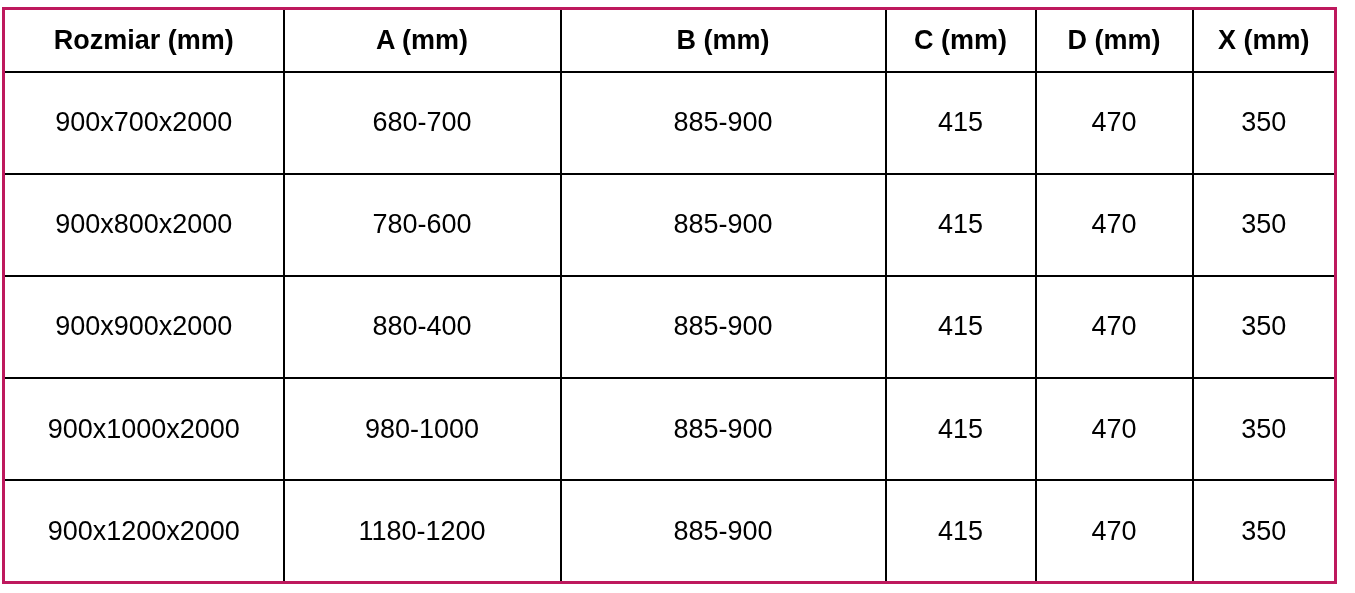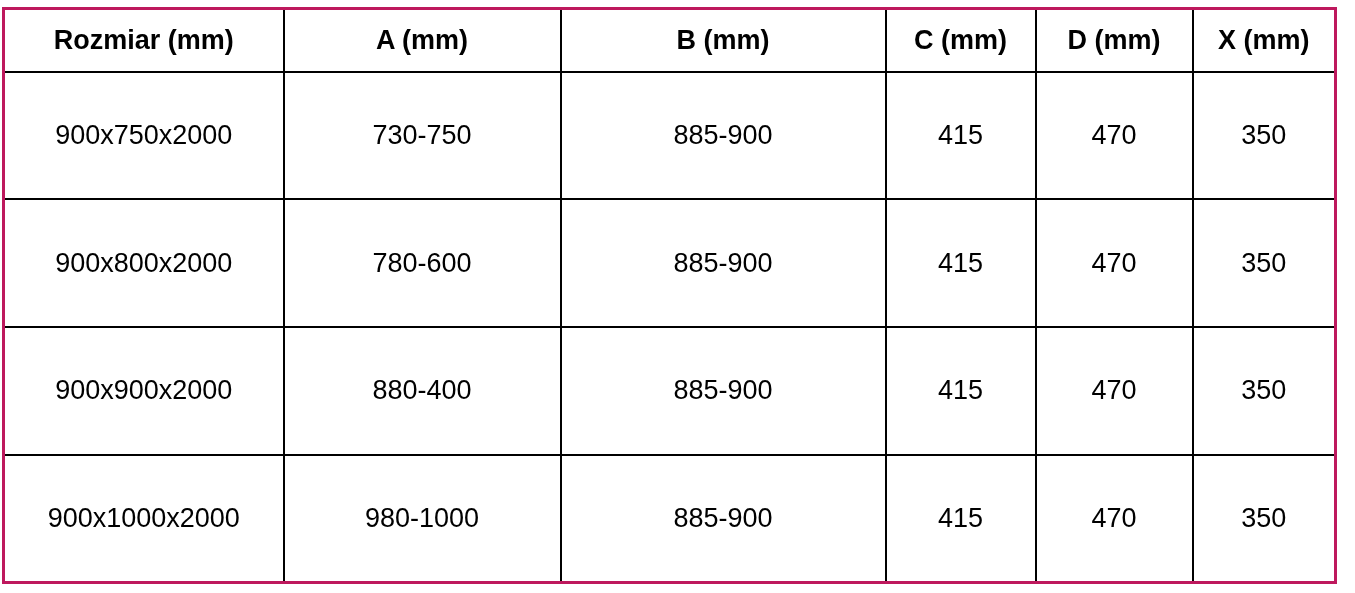--- a/index.html
+++ b/index.html
@@ -66,22 +66,22 @@
         <th>Rozmiar (mm)</th>
         <th>A (mm)</th>
         <th>B (mm)</th>
         <th>C (mm)</th>
         <th>D (mm)</th>
         <th>X (mm)</th>
       </tr>
   </thead>
   <tbody>
       <tr>
-        <td>900x750x2000</td>
-        <td>730-750</td>
+        <td>900x700x2000</td>
+        <td>680-700</td>
         <td>885-900</td>
         <td>415</td>
         <td>470</td>
         <td>350</td>
       </tr>
       <tr>
         <td>900x800x2000</td>
         <td>780-600</td>
         <td>885-900</td>
         <td>415</td>
@@ -97,14 +97,22 @@
         <td>350</td>
       </tr>
       <tr>
         <td>900x1000x2000</td>
         <td>980-1000</td>
         <td>885-900</td>
         <td>415</td>
         <td>470</td>
         <td>350</td>
       </tr>
+      <tr>
+        <td>900x1200x2000</td>
+        <td>1180-1200</td>
+        <td>885-900</td>
+        <td>415</td>
+        <td>470</td>
+        <td>350</td>
+      </tr>
     </tbody>
 </table>
 
 </body></html>

